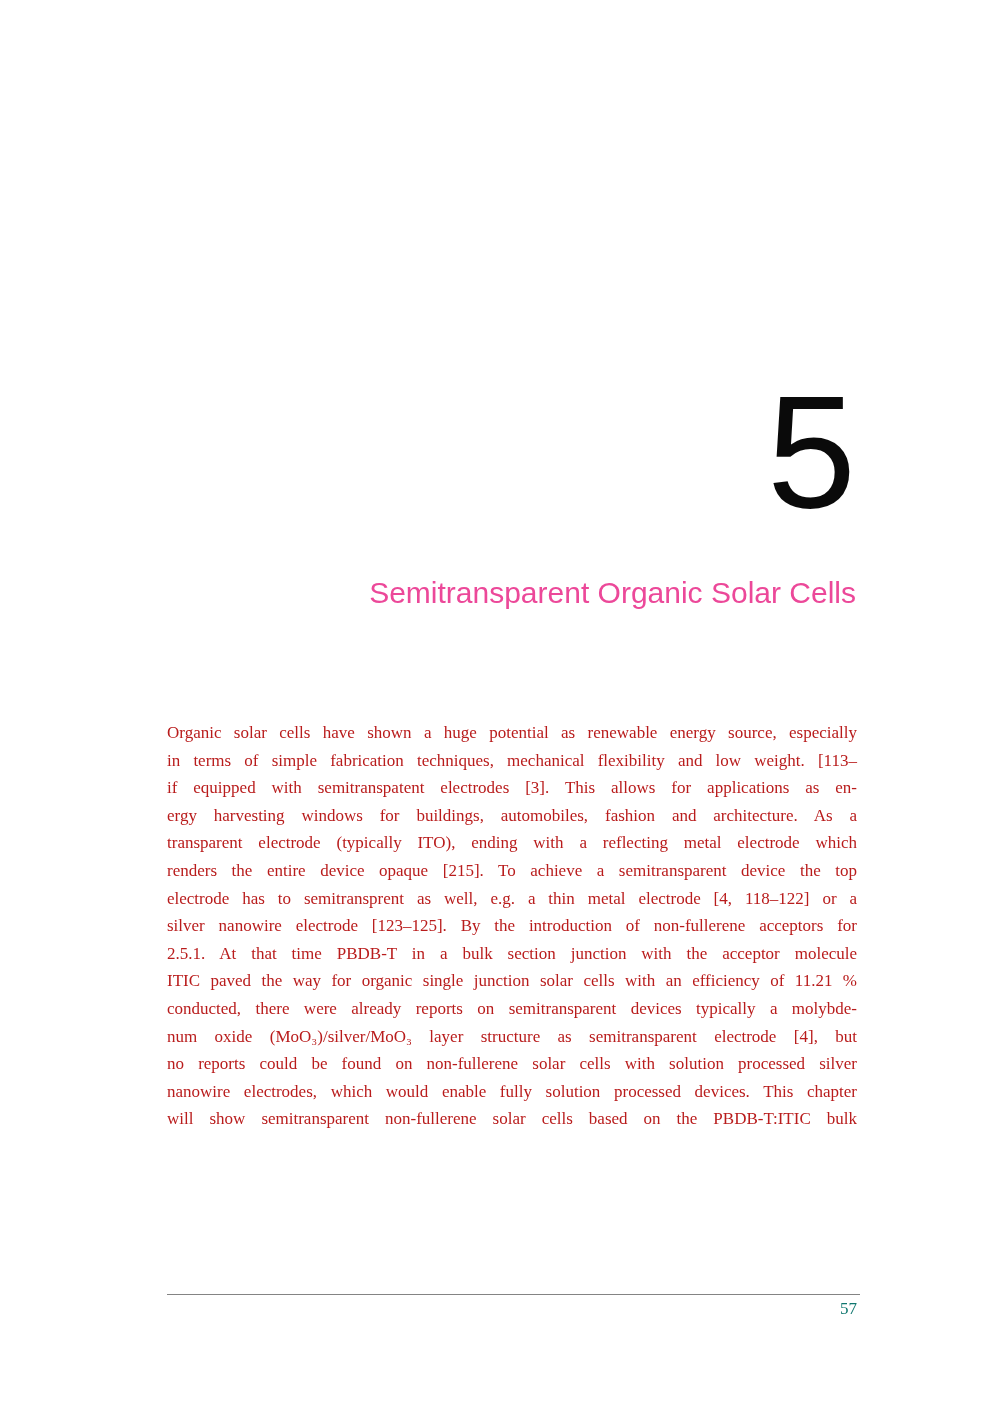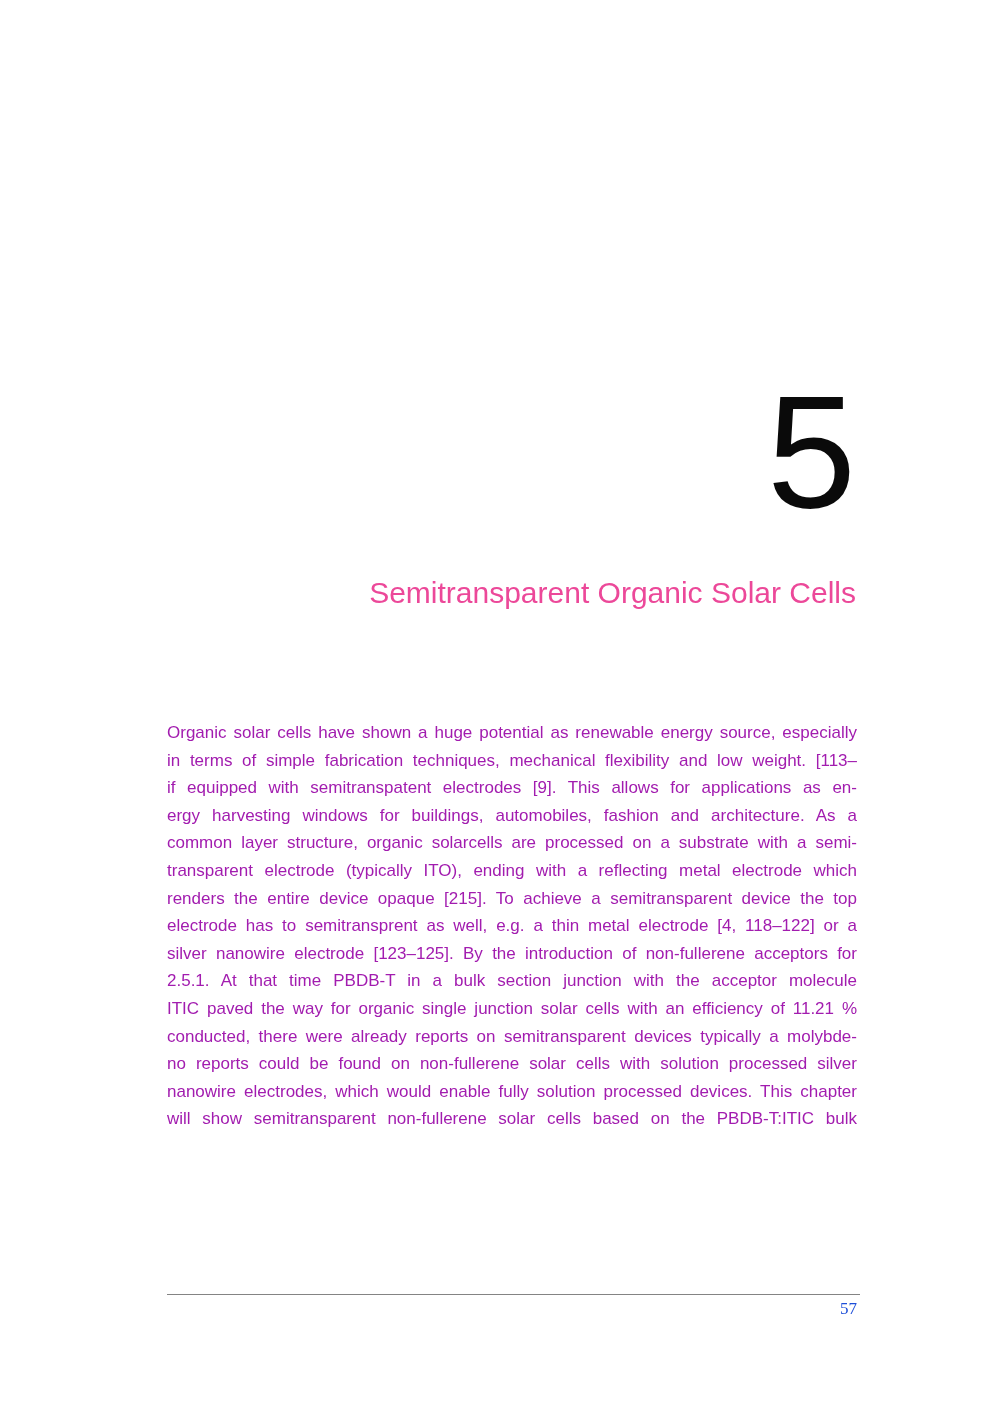--- a/index.html
+++ b/index.html
@@ -35,69 +35,69 @@
     line-height: 1.2;
     font-weight: 400;
     color: #ec4899;
     white-space: nowrap;
   }
   .body-text {
     position: absolute;
     top: 719px;
     left: 167px;
     width: 690px;
-    font-family: Liberation Sans, sans-serif;
+    font-family: Liberation Serif, serif;
     font-size: 17px;
     line-height: 27.6px;
-    color: #a21caf;
+    color: #b91c1c;
   }
   .body-line {
     text-align: justify;
     text-align-last: justify;
     white-space: normal;
   }
   .footer-rule {
     position: absolute;
     top: 1294px;
     left: 167px;
     width: 693px;
     height: 1px;
     background: #848484;
   }
   .page-number {
     position: absolute;
     top: 1299px;
     right: 143px;
     font-family: "Liberation Serif", "DejaVu Serif", serif;
     font-size: 17px;
-    color: #1d4ed8;
+    color: #0f766e;
   }
 </style>
 </head>
 <body>
 
 <div class="page">
 
   <div class="chapter-number">5</div>
 
   <div class="chapter-title">Semitransparent Organic Solar Cells</div>
 
   <div class="body-text">
     <div class="body-line">Organic solar cells have shown a huge potential as renewable energy source, especially</div>
     <div class="body-line">in terms of simple fabrication techniques, mechanical flexibility and low weight. [113–</div>
-    <div class="body-line">if equipped with semitranspatent electrodes [9]. This allows for applications as en-</div>
+    <div class="body-line">if equipped with semitranspatent electrodes [3]. This allows for applications as en-</div>
     <div class="body-line">ergy harvesting windows for buildings, automobiles, fashion and architecture. As a</div>
-    <div class="body-line">common layer structure, organic solarcells are processed on a substrate with a semi-</div>
     <div class="body-line">transparent electrode (typically ITO), ending with a reflecting metal electrode which</div>
     <div class="body-line">renders the entire device opaque [215]. To achieve a semitransparent device the top</div>
     <div class="body-line">electrode has to semitransprent as well, e.g. a thin metal electrode [4, 118–122] or a</div>
     <div class="body-line">silver nanowire electrode [123–125]. By the introduction of non-fullerene acceptors for</div>
     <div class="body-line">2.5.1. At that time PBDB-T in a bulk section junction with the acceptor molecule</div>
     <div class="body-line">ITIC paved the way for organic single junction solar cells with an efficiency of 11.21 %</div>
     <div class="body-line">conducted, there were already reports on semitransparent devices typically a molybde-</div>
+    <div class="body-line">num oxide (MoO₃)/silver/MoO₃ layer structure as semitransparent electrode [4], but</div>
     <div class="body-line">no reports could be found on non-fullerene solar cells with solution processed silver</div>
     <div class="body-line">nanowire electrodes, which would enable fully solution processed devices. This chapter</div>
     <div class="body-line">will show semitransparent non-fullerene solar cells based on the PBDB-T:ITIC bulk</div>
   </div>
 
   <div class="footer-rule"></div>
 
   <div class="page-number">57</div>
 
 </div>

